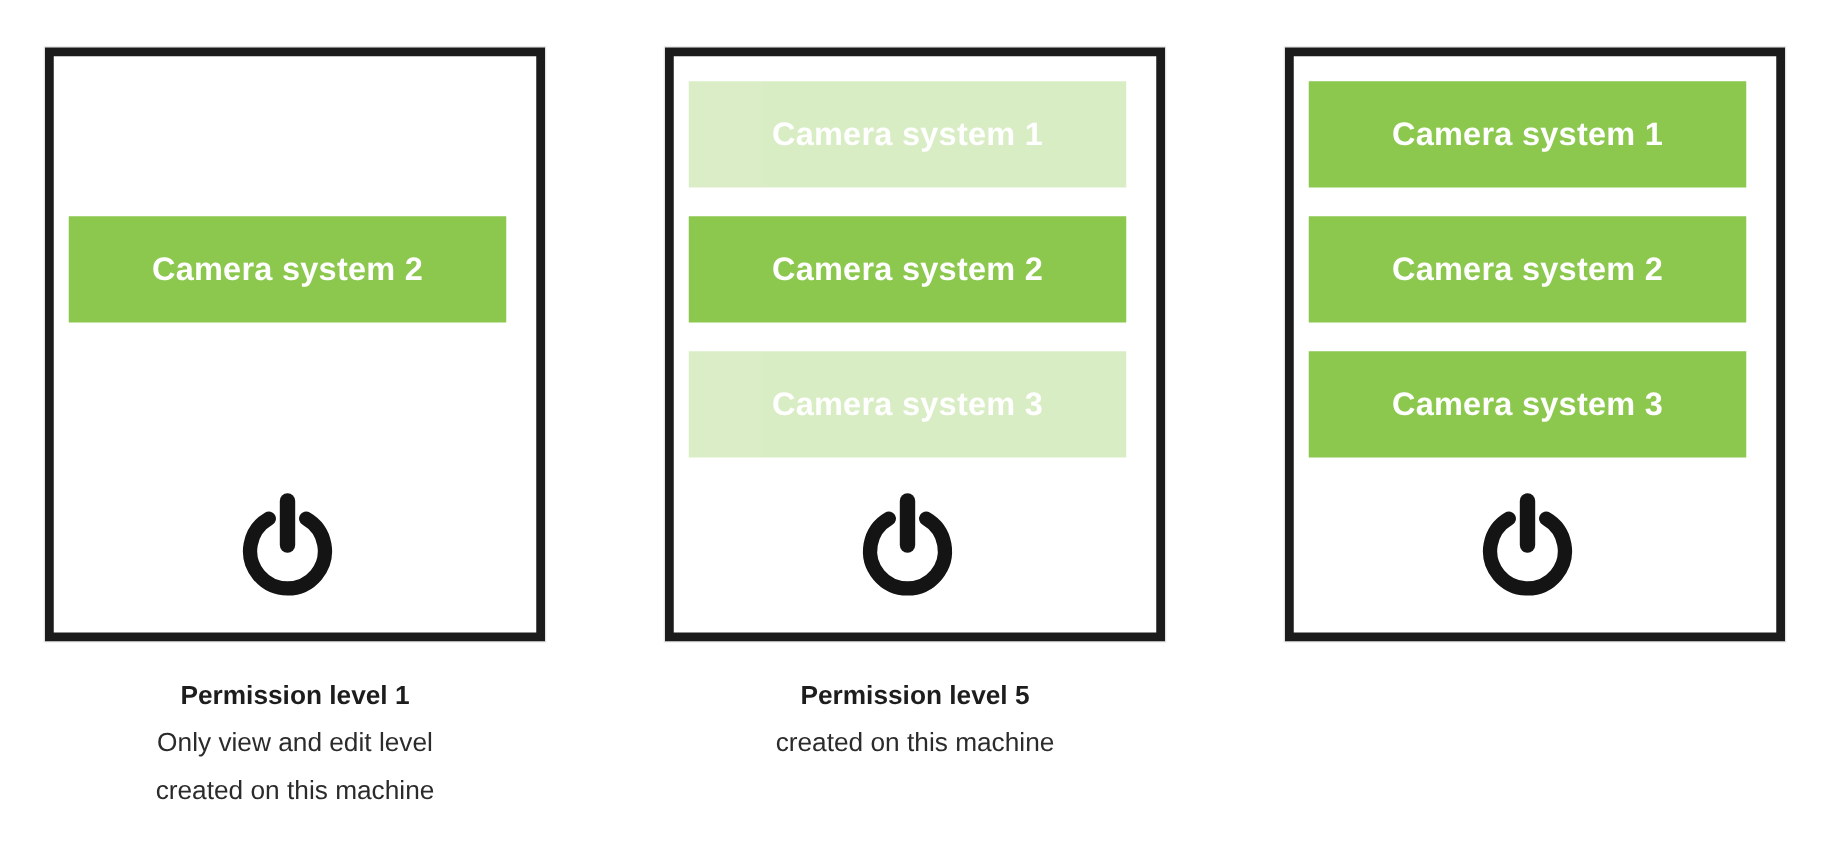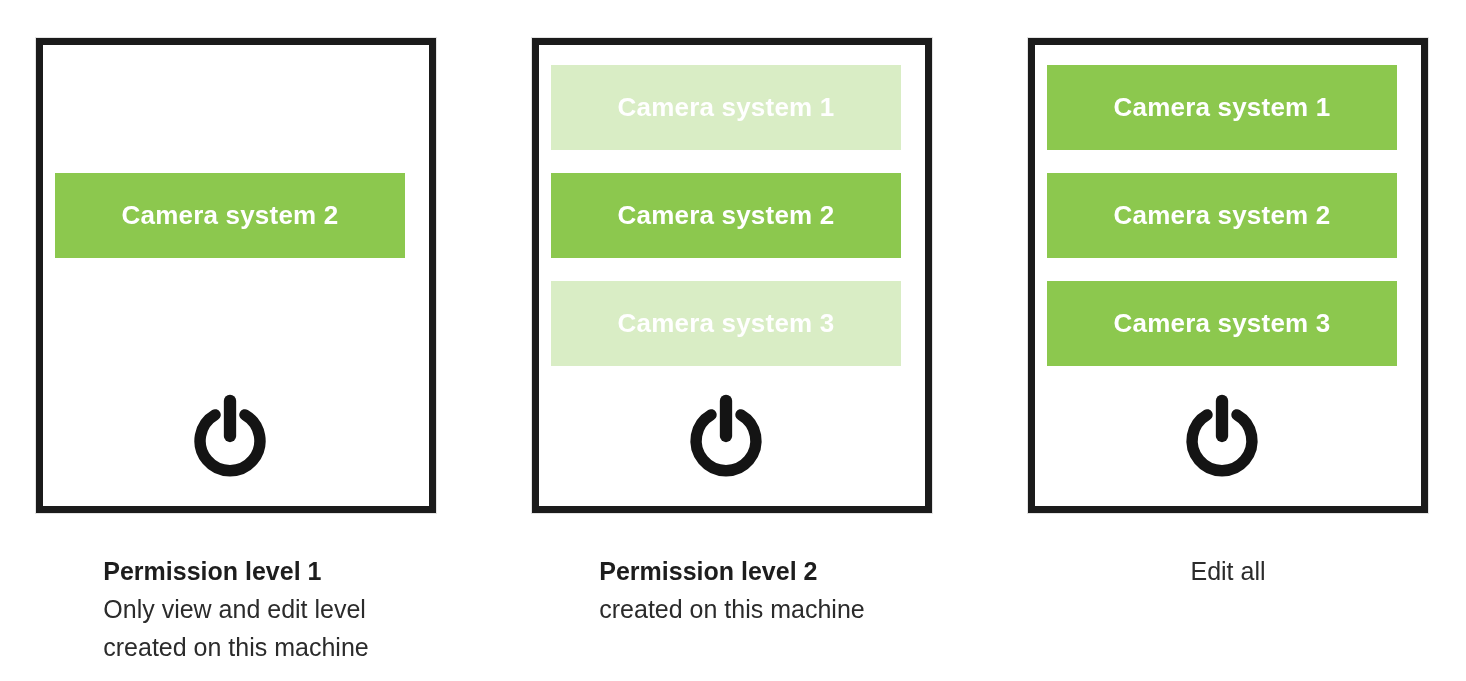--- a/index.html
+++ b/index.html
@@ -59,23 +59,24 @@
   }
   .cam-btn.faded { opacity: 0.32; }
   .cam-btn.empty { visibility: hidden; }
   .power {
     margin-top: auto;
     align-self: center;
     line-height: 0;
     margin-bottom: 2px;
   }
   .caption {
-    margin-top: 39px;
+    margin-top: 25px;
+    text-align: center;
     color: #2b2b2b;
-    font-size: 25px;
+    font-size: 21px;
     line-height: 38px;
   }
   .caption-title {
     font-weight: 700;
     color: #1d1d1d;
   }
 </style>
 </head>
 <body>
 
@@ -111,38 +112,37 @@
           <div class="cam-btn faded">Camera system 3</div>
         </div>
         <div class="power">
           <svg width="88" height="88" viewBox="0 0 100 100" aria-hidden="true">
             <path d="M33 26 A34 34 0 1 0 67 26" fill="none" stroke="#141414" stroke-width="13" stroke-linecap="round"></path>
             <line x1="50" y1="10" x2="50" y2="50" stroke="#141414" stroke-width="14" stroke-linecap="round"></line>
           </svg>
         </div>
       </div>
       <div class="caption">
-        <div class="caption-title">Permission level 2</div>
+        <div class="caption-title">Permission level 5</div>
         <div class="caption-line">created on this machine</div>
       </div>
     </div>
 
     <div class="column">
       <div class="device">
         <div class="slots">
           <div class="cam-btn full">Camera system 1</div>
           <div class="cam-btn full">Camera system 2</div>
           <div class="cam-btn full">Camera system 3</div>
         </div>
         <div class="power">
           <svg width="88" height="88" viewBox="0 0 100 100" aria-hidden="true">
             <path d="M33 26 A34 34 0 1 0 67 26" fill="none" stroke="#141414" stroke-width="13" stroke-linecap="round"></path>
             <line x1="50" y1="10" x2="50" y2="50" stroke="#141414" stroke-width="14" stroke-linecap="round"></line>
           </svg>
         </div>
       </div>
       <div class="caption">
-        <div class="caption-line">Edit all</div>
       </div>
     </div>
 
   </div>
 </div>
 
 </body></html>

